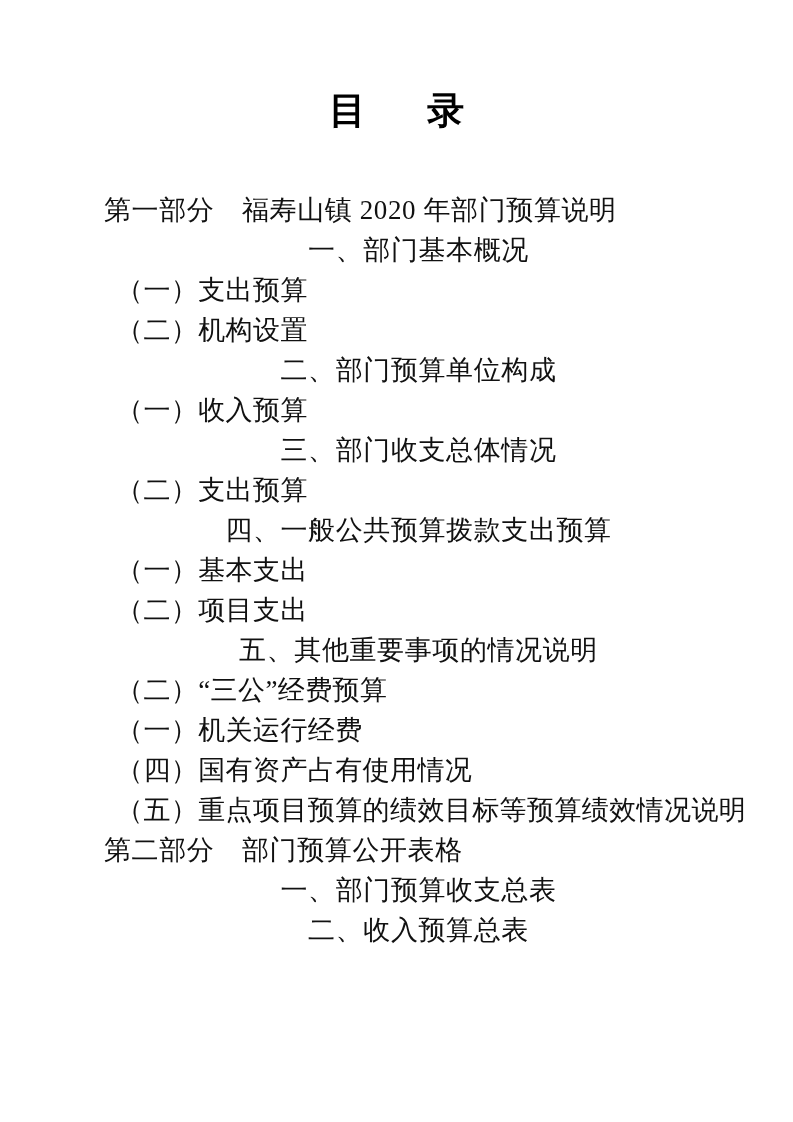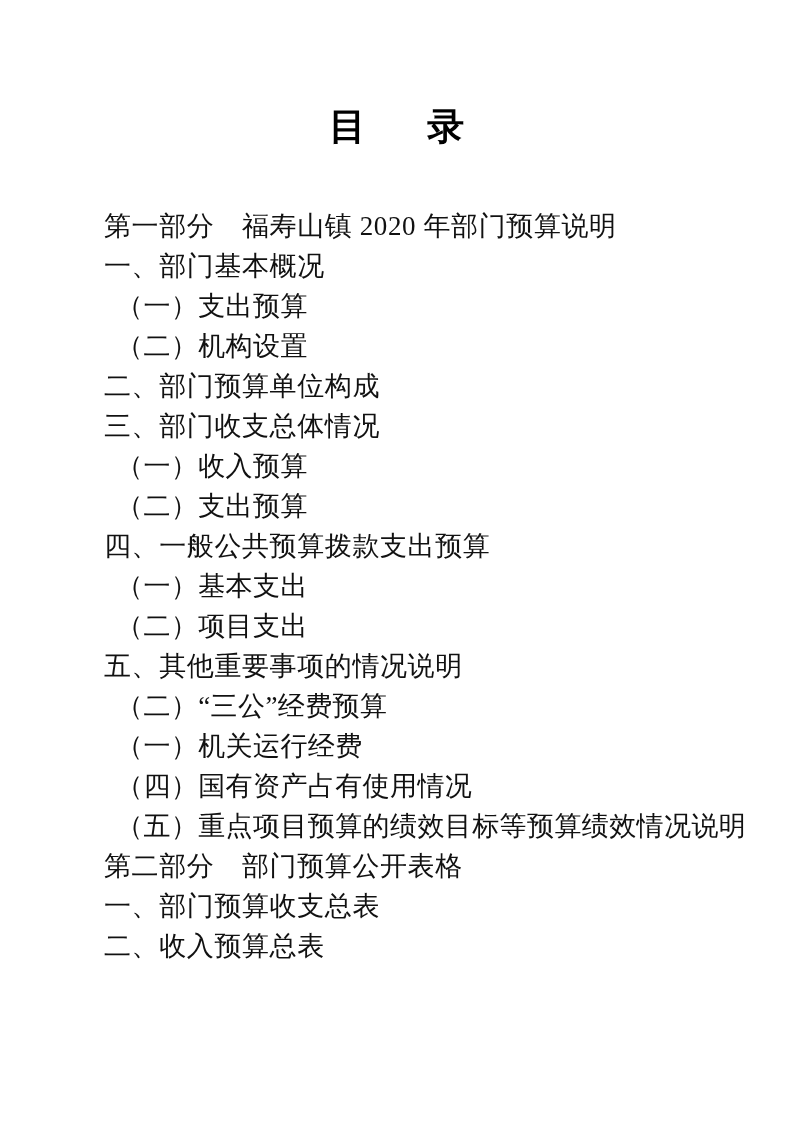--- a/index.html
+++ b/index.html
@@ -16,21 +16,21 @@
   }
   .page {
     position: relative;
     width: 793px;
     height: 1122px;
     box-sizing: border-box;
     padding: 0;
     background: #fff;
   }
   .doc-title {
-    margin: 16px;
+    margin: 0;
     padding-top: 86px;
     text-align: center;
     font-size: 37px;
     font-weight: bold;
     letter-spacing: 26px;
     text-indent: 26px;
     font-family: "Liberation Serif", "DejaVu Serif", serif;
     color: #000;
   }
   .toc {
@@ -46,39 +46,40 @@
     line-height: 40px;
     color: #111;
     white-space: nowrap;
     letter-spacing: 0.4px;
   }
   .lvl-part {
     letter-spacing: 0.6px;
   }
   .lvl-1 {
     letter-spacing: 0.6px;
+    text-align: center;
   }
   .lvl-2 {
     padding-left: 12px;
     letter-spacing: 0.4px;
   }
 </style>
 </head>
 <body>
 
 <div class="page">
   <h1 class="doc-title">目    录</h1>
   <ul class="toc">
       <li class="toc-entry lvl-part">第一部分　福寿山镇 2020 年部门预算说明</li>
       <li class="toc-entry lvl-1">一、部门基本概况</li>
       <li class="toc-entry lvl-2">（一）支出预算</li>
       <li class="toc-entry lvl-2">（二）机构设置</li>
       <li class="toc-entry lvl-1">二、部门预算单位构成</li>
+      <li class="toc-entry lvl-2">（一）收入预算</li>
       <li class="toc-entry lvl-1">三、部门收支总体情况</li>
-      <li class="toc-entry lvl-2">（一）收入预算</li>
       <li class="toc-entry lvl-2">（二）支出预算</li>
       <li class="toc-entry lvl-1">四、一般公共预算拨款支出预算</li>
       <li class="toc-entry lvl-2">（一）基本支出</li>
       <li class="toc-entry lvl-2">（二）项目支出</li>
       <li class="toc-entry lvl-1">五、其他重要事项的情况说明</li>
       <li class="toc-entry lvl-2">（二）“三公”经费预算</li>
       <li class="toc-entry lvl-2">（一）机关运行经费</li>
       <li class="toc-entry lvl-2">（四）国有资产占有使用情况</li>
       <li class="toc-entry lvl-2">（五）重点项目预算的绩效目标等预算绩效情况说明</li>
       <li class="toc-entry lvl-part">第二部分　部门预算公开表格</li>

